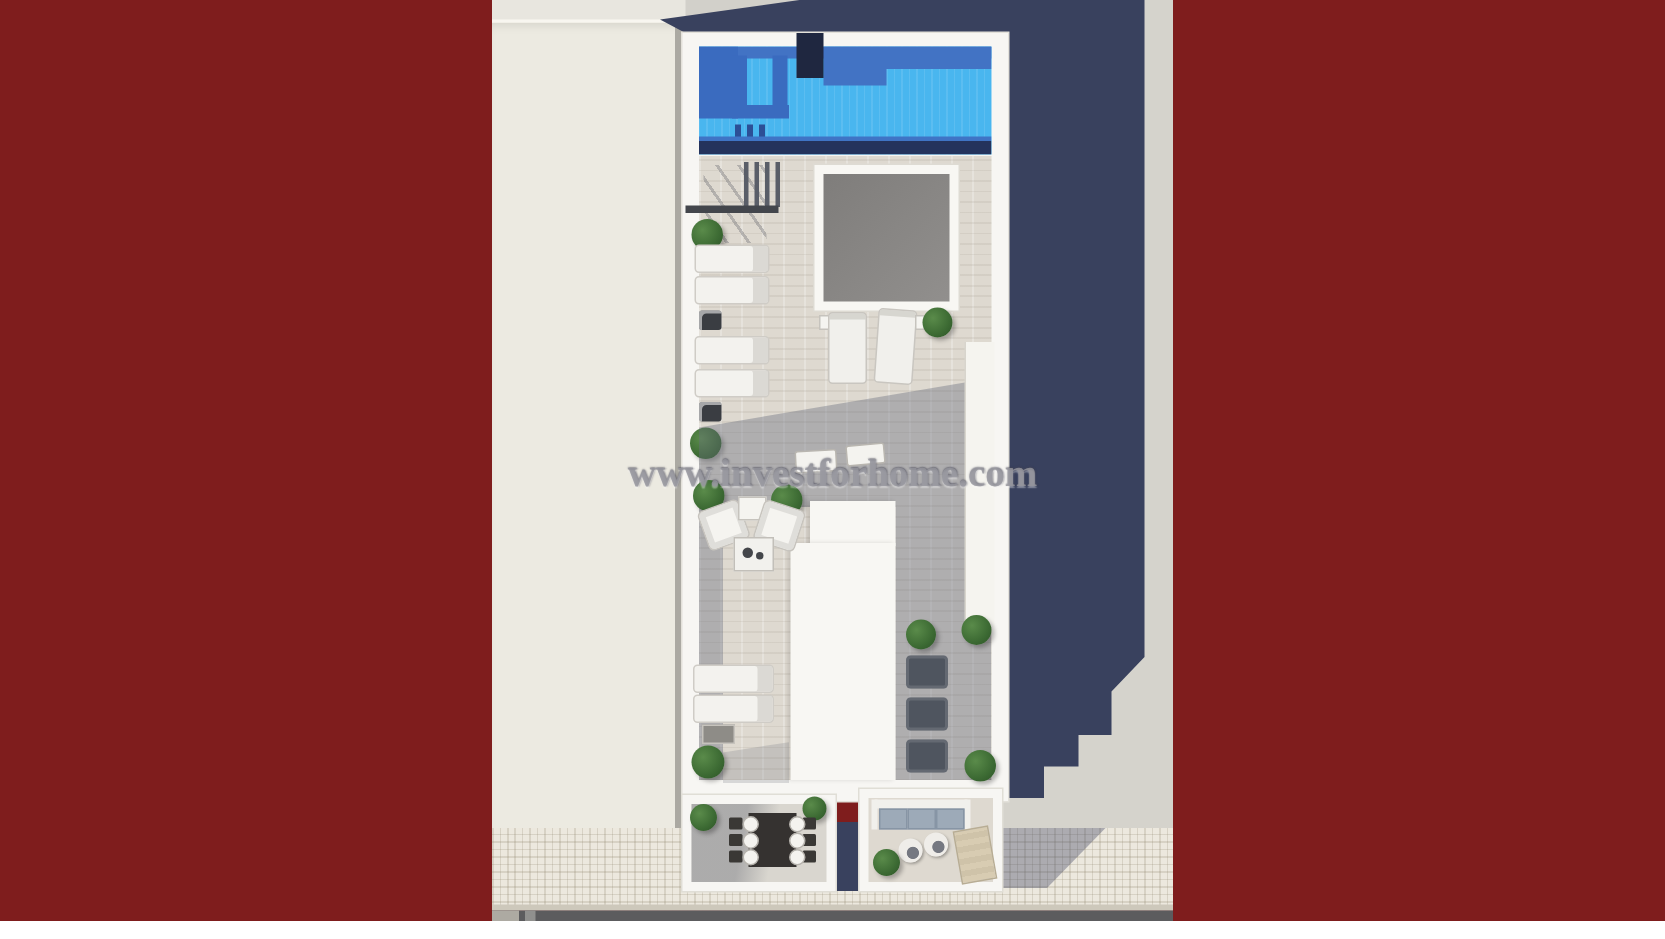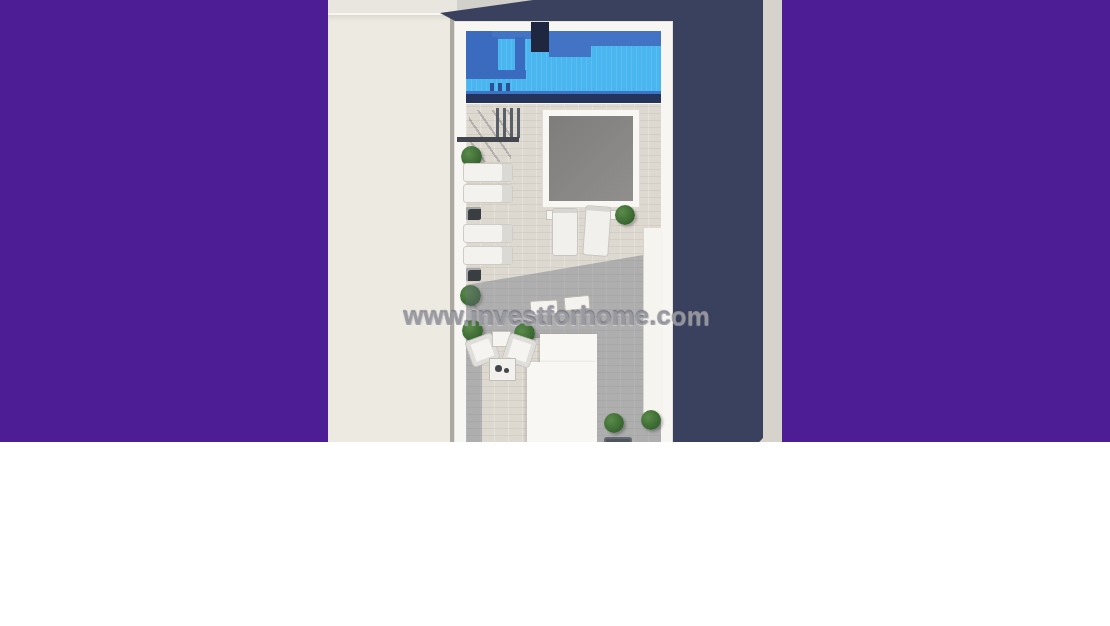--- a/index.html
+++ b/index.html
@@ -1,17 +1,17 @@
 <!DOCTYPE html>
 <html><head>
 <meta charset="utf-8">
 <style>
   html,body{margin:0;padding:0;background:#ffffff;}
-  .canvas{position:relative;width:1110px;height:442px;background:#4c1d95;overflow:hidden;
-          font-family:Liberation Sans, sans-serif;}
+  .canvas{position:relative;width:1110px;height:614px;background:#7f1d1d;overflow:hidden;
+          font-family:Liberation Serif, serif;}
   .abs{position:absolute;}
   
   .top-strip{left:328px;top:0;width:335px;height:14px;background:#d2d0ca;}
   .top-strip-left{left:328px;top:0;width:129px;height:14px;background:#e8e6df;}
   .adjacent-roof{left:328px;top:13px;width:129px;height:540px;background:#eceae1;
                  border-top:2px solid #f8f6f0;box-shadow:inset 0 5px 7px -4px rgba(0,0,0,.12);}
   .gap-line{left:450px;top:13px;width:6px;height:540px;background:#aba9a2;}
   .ground-right{left:663px;top:0;width:119px;height:553px;background:#d5d3cc;}
   .sidewalk{left:328px;top:552px;width:454px;height:55px;background-color:#ece8de;
     background-image:repeating-linear-gradient(0deg,rgba(140,130,105,.22) 0 1px,transparent 1px 5px),

